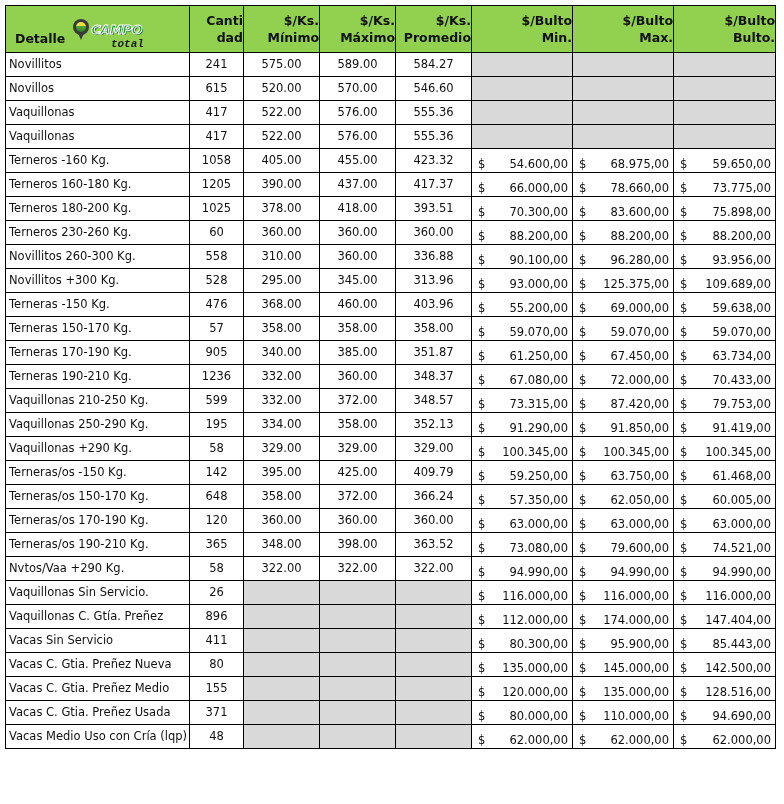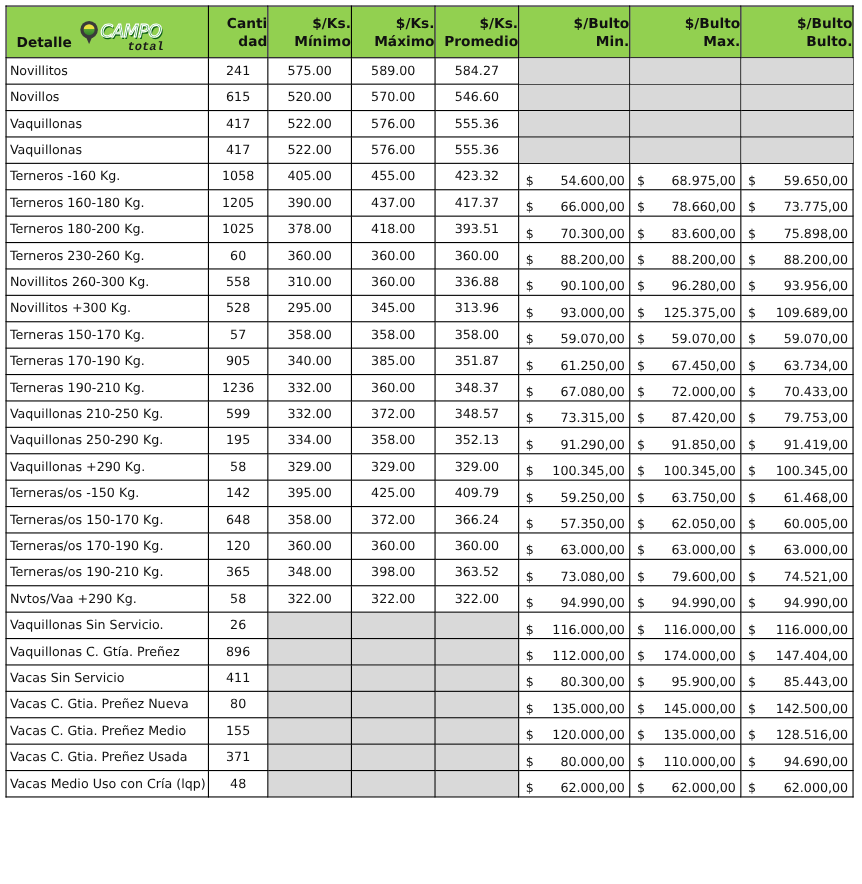--- a/index.html
+++ b/index.html
@@ -9,21 +9,21 @@
   th, td { border: 1px solid #000; padding: 0; height: 23px; font-size: 11.5px; color: #111; white-space: nowrap; overflow: hidden; }
   thead th { background: #92d050; font-weight: bold; font-size: 12.5px; line-height: 17px; height: 46px; text-align: right; }
   th.detalle { text-align: left; padding-left: 9px; }
   .detalle-inner { display: flex; align-items: flex-end; gap: 8px; }
   .logo { display: inline-flex; align-items: center; position: relative; height: 36px; }
   .pin { width: 16px; height: 20px; position: relative; }
   .pin-head { position: absolute; left: 0; top: 0; width: 16px; height: 16px; border-radius: 50%; background: #3a3a3a; }
   .pin-inner { position: absolute; left: 3px; top: 3px; width: 10px; height: 10px; border-radius: 50%; background: linear-gradient(#e8e040 0%, #e8e040 40%, #5aa832 41%, #2f7f2a 100%); }
   .pin-tip { position: absolute; left: 4px; top: 12px; width: 0; height: 0; border-left: 4px solid transparent; border-right: 4px solid transparent; border-top: 9px solid #3a3a3a; }
   .brand { position: relative; margin-left: 2px; }
-  .brand-main { font-family: "DejaVu Sans", sans-serif; font-weight: normal; font-size: 16px; color: #1f9d2e; letter-spacing: -0.5px; -webkit-text-stroke: 1px #ffffff; text-shadow: 1px 1px 0 #0c5e18; font-style: italic; }
+  .brand-main { font-family: "DejaVu Sans", sans-serif; font-weight: bold; font-size: 13px; color: #1f9d2e; letter-spacing: -0.5px; -webkit-text-stroke: 1px #ffffff; text-shadow: 1px 1px 0 #0c5e18; font-style: italic; }
   .brand-sub { position: absolute; right: -2px; top: 15px; font-family: Liberation Mono, monospace; font-style: italic; font-weight: bold; font-size: 11px; color: #1a1a1a; }
   td.name { text-align: left; padding-left: 3px; margin-top: 15px; }
   td.center { text-align: center; }
   td.gray { background: #d9d9d9; }
   td.money { position: relative; }
   td.money .cur { position: absolute; left: 6px; top: 4px; }
   td.money .amt { position: absolute; right: 4px; top: 4px; }
   tbody tr td { line-height: 23px; }
 </style>
 </head>
@@ -217,20 +217,39 @@
           <td class="money">
             <span class="cur">$</span>
             <span class="amt">125.375,00</span>
           </td>
           <td class="money">
             <span class="cur">$</span>
             <span class="amt">109.689,00</span>
           </td>
         </tr>
         <tr>
+          <td class="name">Terneras -150 Kg.</td>
+          <td class="center">476</td>
+          <td class="center">368.00</td>
+          <td class="center">460.00</td>
+          <td class="center">403.96</td>
+          <td class="money">
+            <span class="cur">$</span>
+            <span class="amt">55.200,00</span>
+          </td>
+          <td class="money">
+            <span class="cur">$</span>
+            <span class="amt">69.000,00</span>
+          </td>
+          <td class="money">
+            <span class="cur">$</span>
+            <span class="amt">59.638,00</span>
+          </td>
+        </tr>
+        <tr>
           <td class="name">Terneras 150-170 Kg.</td>
           <td class="center">57</td>
           <td class="center">358.00</td>
           <td class="center">358.00</td>
           <td class="center">358.00</td>
           <td class="money">
             <span class="cur">$</span>
             <span class="amt">59.070,00</span>
           </td>
           <td class="money">

